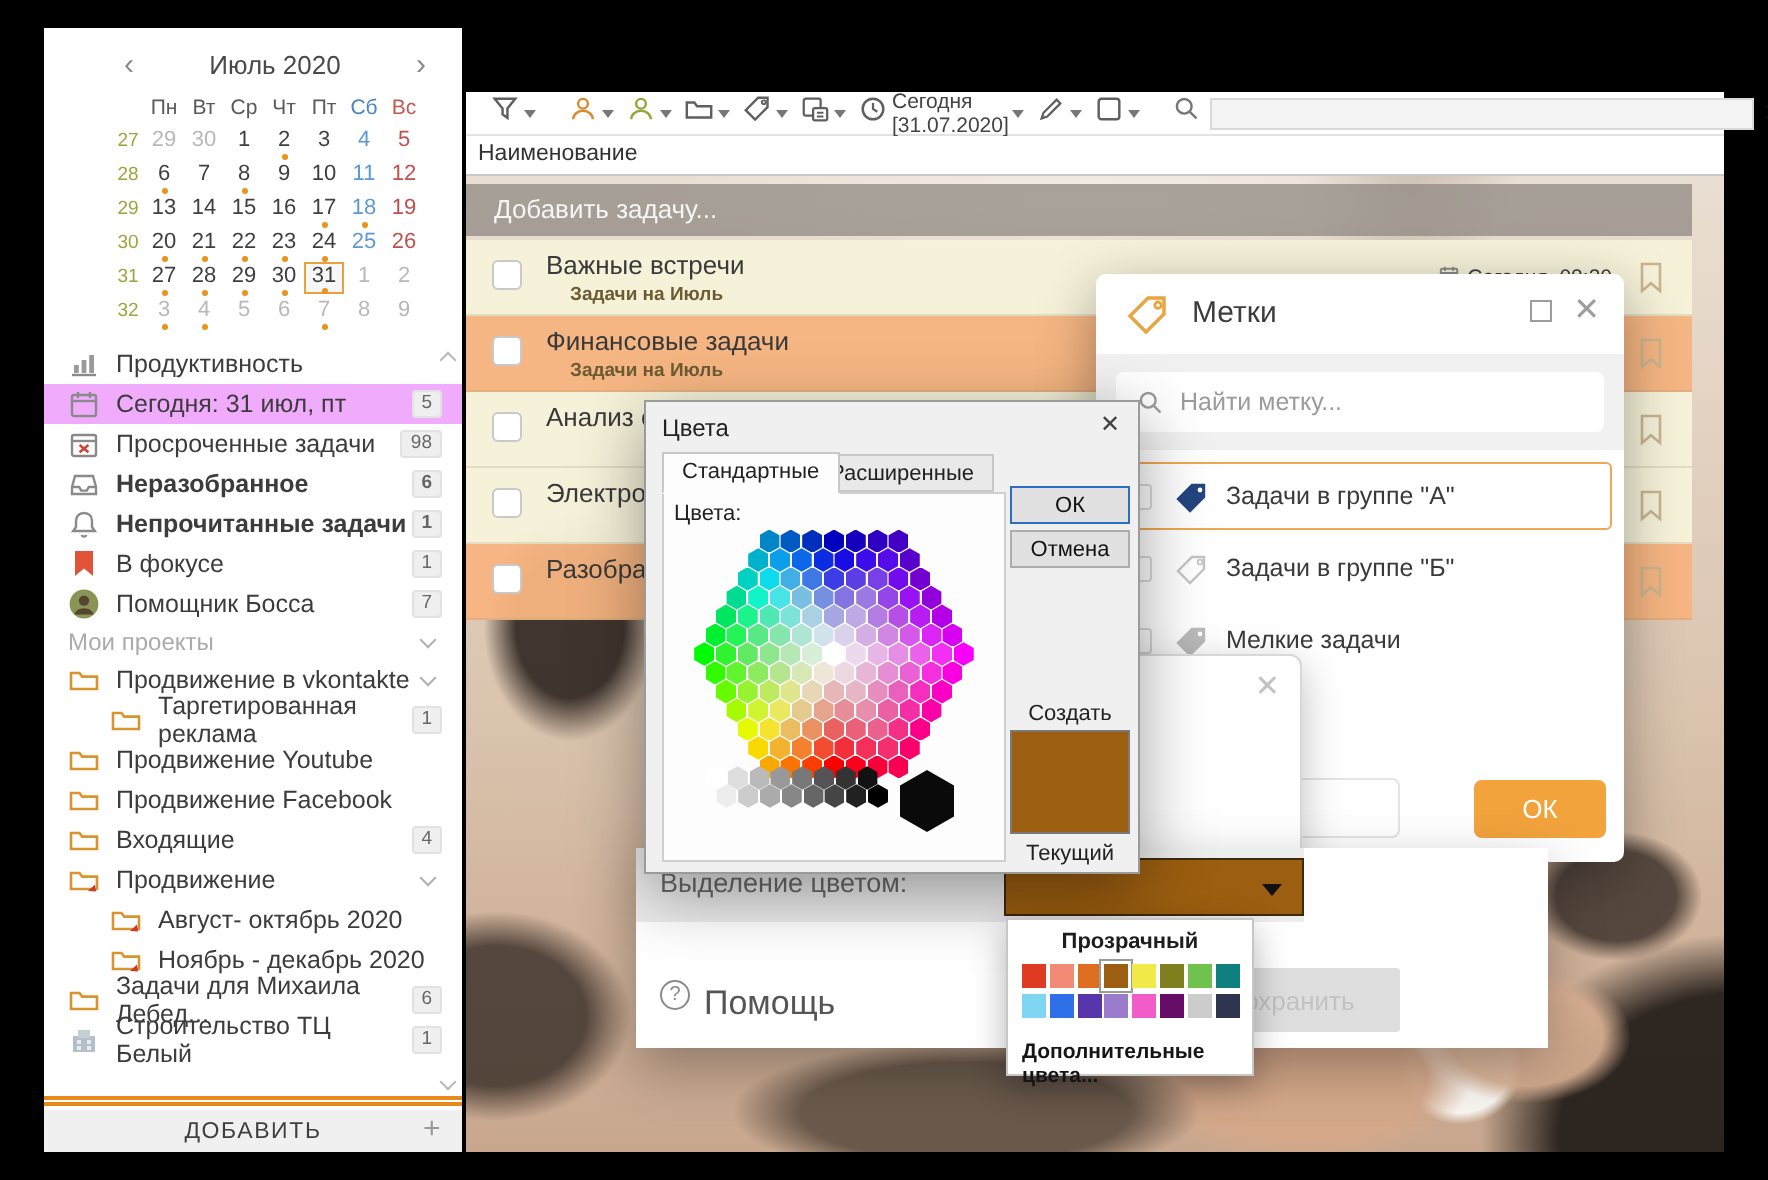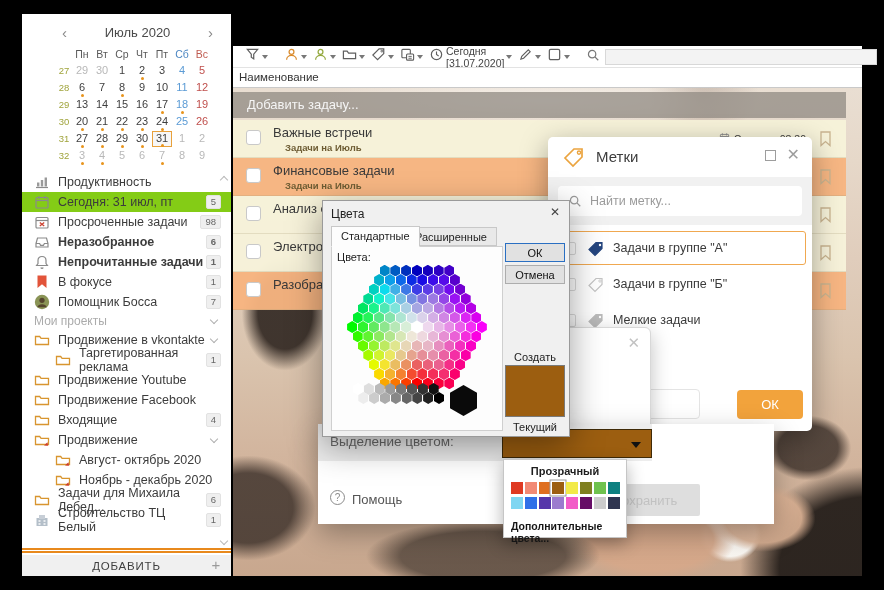--- a/index.html
+++ b/index.html
@@ -17,21 +17,21 @@
 .cal-wd { width:20px; text-align:center; font-size:10.5px; color:#5a5a5a; }
 .cal-wd.sat { color:#4b86c2; } .cal-wd.sun { color:#bf5b50; }
 .day { width:20px; height:16px; line-height:15px; text-align:center; font-size:11px; color:#3f3f3f; position:relative; cursor:pointer; }
 .day.out { color:#b8b8b8; } .day.sat { color:#5b9bd5; } .day.sun { color:#c0504d; }
 .day.dot::after { content:""; position:absolute; left:50%; bottom:-1px; width:3px; height:3px; margin-left:-1.5px; border-radius:50%; background:#e8941c; }
 .day.sel { border:1px solid #e8a13c; background:#f7f7f7; line-height:13px; }
 #nav { position:absolute; top:158px; left:0; right:0; }
 .nav-row { display:flex; align-items:center; height:20px; padding-left:12px; font-size:12.5px; color:#3c3c3c; cursor:pointer; }
 .nav-row.muted { height:18px; color:#ababab; font-size:12px; }
 .nav-row.bold { font-weight:bold; }
-.nav-row.sel { background:#84cc16;justify-content:flex-end; }
+.nav-row.sel { background:#f0abfc;justify-content:flex-end; }
 .nav-row.indent { padding-left:33px; }
 .nav-ic { width:16px; height:16px; margin-right:8px; flex:0 0 16px; display:inline-flex; }
 .badge { margin-left:auto; margin-right:10px; font-size:9.5px; color:#666; background:#efefef; border:1px solid #e2e2e2; border-radius:2px; padding:0px 4px; line-height:12px; }
 .chev { margin-left:auto; margin-right:14px; width:6px; height:6px; border-right:1.4px solid #b0b0b0; border-bottom:1.4px solid #b0b0b0; transform:rotate(45deg); margin-top:-3px; }
 #side-underline { position:absolute; left:0; right:0; top:534px; height:5px; background:linear-gradient(#e8891c 0 2px,#fff 2px 3px,#e8891c 3px 5px); }
 #add-btn { position:absolute; left:0; right:0; top:541px; height:21px; background:#f0f0f0; display:flex; align-items:center; justify-content:center; font-size:11.5px; letter-spacing:.8px; color:#3f3f3f; cursor:pointer; }
 #add-plus { position:absolute; right:10px; top:1px; font-size:15px; color:#9a9a9a; }
 .scroll-chev { position:absolute; right:4px; width:6px; height:6px; border-right:1.3px solid #b9b9b9; border-bottom:1.3px solid #b9b9b9; }
 .sc-up { top:163px; transform:rotate(-135deg); } .sc-dn { top:524px; transform:rotate(45deg); }
 
@@ -98,21 +98,21 @@
 #newdlg { left:490px; top:327px; width:161px; height:104px; background:#fff; border:1px solid #d8d8d8; border-radius:6px; box-shadow:0 6px 20px rgba(0,0,0,0.25); z-index:11; }
 #newdlg-close { position:absolute; right:10px; top:6px; font-size:15px; color:#c2c2c2; cursor:pointer; }
 
 
 #propsdlg { left:318px; top:424px; width:456px; height:100px; background:#fff; box-shadow:0 10px 26px rgba(0,0,0,0.3); z-index:12; }
 #props-band { position:absolute; left:0; top:0; width:334px; height:37px; background:#ededed; }
 #props-label { position:absolute; left:12px; top:10px; font-size:13.5px; color:#6a6a6a; }
 #props-dd { position:absolute; left:184px; top:5px; width:150px; height:29px; border:1px solid #3f2a07; cursor:pointer; }
 #props-dd-arrow { position:absolute; right:10px; top:12px; width:0; height:0; border-left:5px solid transparent; border-right:5px solid transparent; border-top:6px solid #111; }
 #help-ic { position:absolute; left:12px; top:66px; width:15px; height:15px; border:1.4px solid #8a8a8a; border-radius:50%; font-size:10px; color:#8a8a8a; text-align:center; line-height:14px; }
-#help-lbl { position:absolute; left:34px; top:68px; font-size:13px; color:#555; cursor:pointer; }
+#help-lbl { position:absolute; left:34px; top:68px; font-size:17px; color:#555; cursor:pointer; }
 #save-btn { position:absolute; left:272px; top:60px; width:110px; height:32px; background:#dedede; border-radius:2px; color:#c2c2c2; font-size:13px; display:flex; align-items:center; justify-content:center; }
 
 
 #colorsdlg { left:322px; top:200px; width:248px; height:237px; background:#f0f0f0; border:1px solid #9a9a9a; box-shadow:0 10px 32px rgba(0,0,0,0.38); z-index:13; }
 #colors-title { position:absolute; left:8px; top:6px; font-size:12px; color:#222; }
 #colors-close { position:absolute; right:9px; top:4px; font-size:12px; color:#444; cursor:pointer; }
 .ctab { position:absolute; top:26px; height:19px; font-size:11px; color:#222; padding:3px 9px; border:1px solid #c8c8c8; background:#e9e9e9; cursor:pointer; }
 #ctab0 { left:8px; background:#fdfdfd; border-bottom-color:#fdfdfd; z-index:2; top:25px; height:21px; }
 #ctab1 { left:82px; }
 #cpanel { position:absolute; left:8px; top:45px; width:172px; height:185px; background:#fdfdfd; border:1px solid #cfcfcf; }

